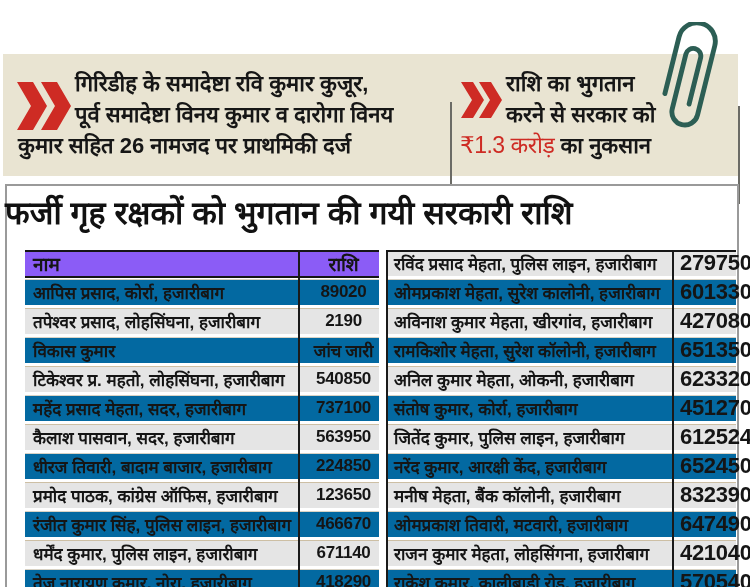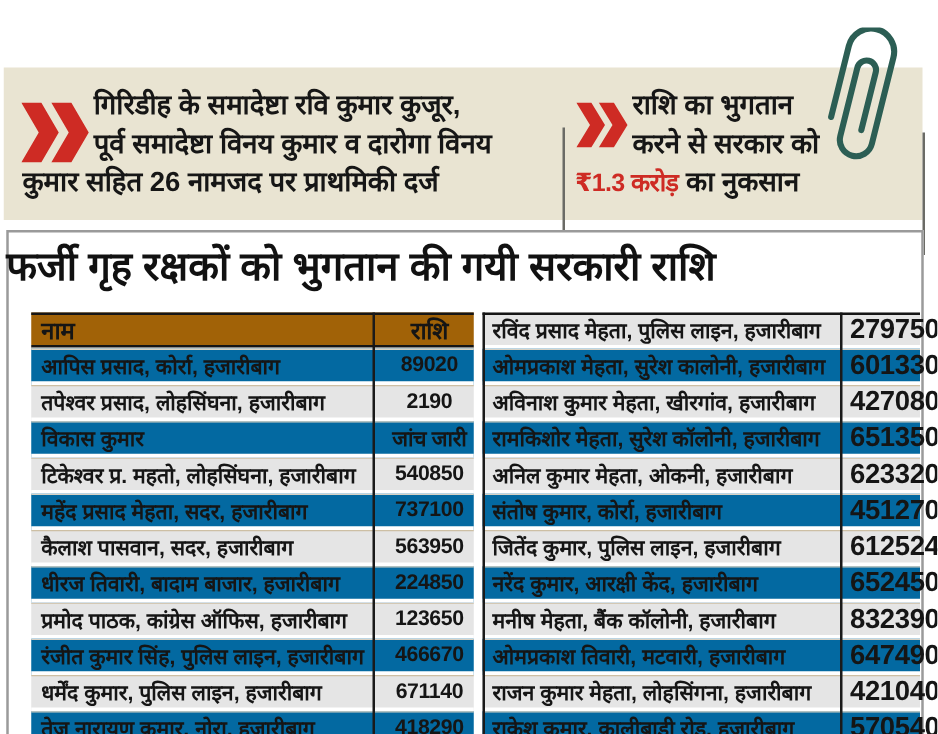--- a/index.html
+++ b/index.html
@@ -12,21 +12,21 @@
   .band-rule{position:absolute;width:2px;background:#6b6b66;}
   .rule-mid{left:447px;top:48px;height:99px;}
   .rule-right{left:735px;top:52px;height:98px;}
 
   .headline{position:absolute;font-weight:bold;line-height:31px;font-size:22px;
             color:#161616;white-space:nowrap;}
   .hl-left{left:18px;top:46px;width:420px;}
   .hl-left .ind{margin-left:57px;}
   .hl-right{left:460px;top:46px;width:270px;}
   .hl-right .ind{margin-left:46px;}
-  .big-red{color:#ce2b24;font-size:20px;font-weight:bold;letter-spacing:-0.5px;}
+  .big-red{color:#ce2b24;font-size:23px;font-weight:normal;letter-spacing:-0.5px;}
 
   .chev{position:absolute;}
   .chev-left{left:17px;top:60px;}
   .chev-right{left:461px;top:60px;}
 
   .paperclip{position:absolute;left:648px;top:-10px;transform:rotate(14deg);}
 
   
   .card{position:absolute;left:5px;top:162px;width:734px;height:415px;
         background:#ffffff;border:2px solid #9a9a9a;}
@@ -42,21 +42,21 @@
 
   .row{height:29px;border-bottom:3px solid #ffffff;display:flex;align-items:center;
        font-weight:bold;font-size:17px;white-space:nowrap;}
   .row .name{flex:1;padding-left:8px;overflow:hidden;}
   .row .amt{text-align:center;letter-spacing:-0.3px;}
   .tbl-left .amt{width:71px;}
   .tbl-right .amt{width:56px;font-size:22px;}
   .row.peach{background:#e5e5e5;}
   .row.white{background:#0369a1;box-shadow:inset 0 1px 0 #d8d2c4;}
   .row.peach{box-shadow:inset 0 1px 0 #cdbfa4;}
-  .row.header{background:#a16207;border-top:2px solid #151515;font-size:19px;}
+  .row.header{background:#8b5cf6;border-top:2px solid #151515;font-size:19px;}
 
   .vline{position:absolute;top:0;width:2px;height:348px;background:#1a1a1a;}
   .vl-left-div{left:273px;}
   .vl-right-edge{left:0px;}
   .vl-right-div{left:286px;}
   .hline{position:absolute;left:0;width:100%;height:2px;background:#151515;}
   .hl-under-header{top:26px;}
   .hl-top-right{top:0;}
 </style>
 </head>

